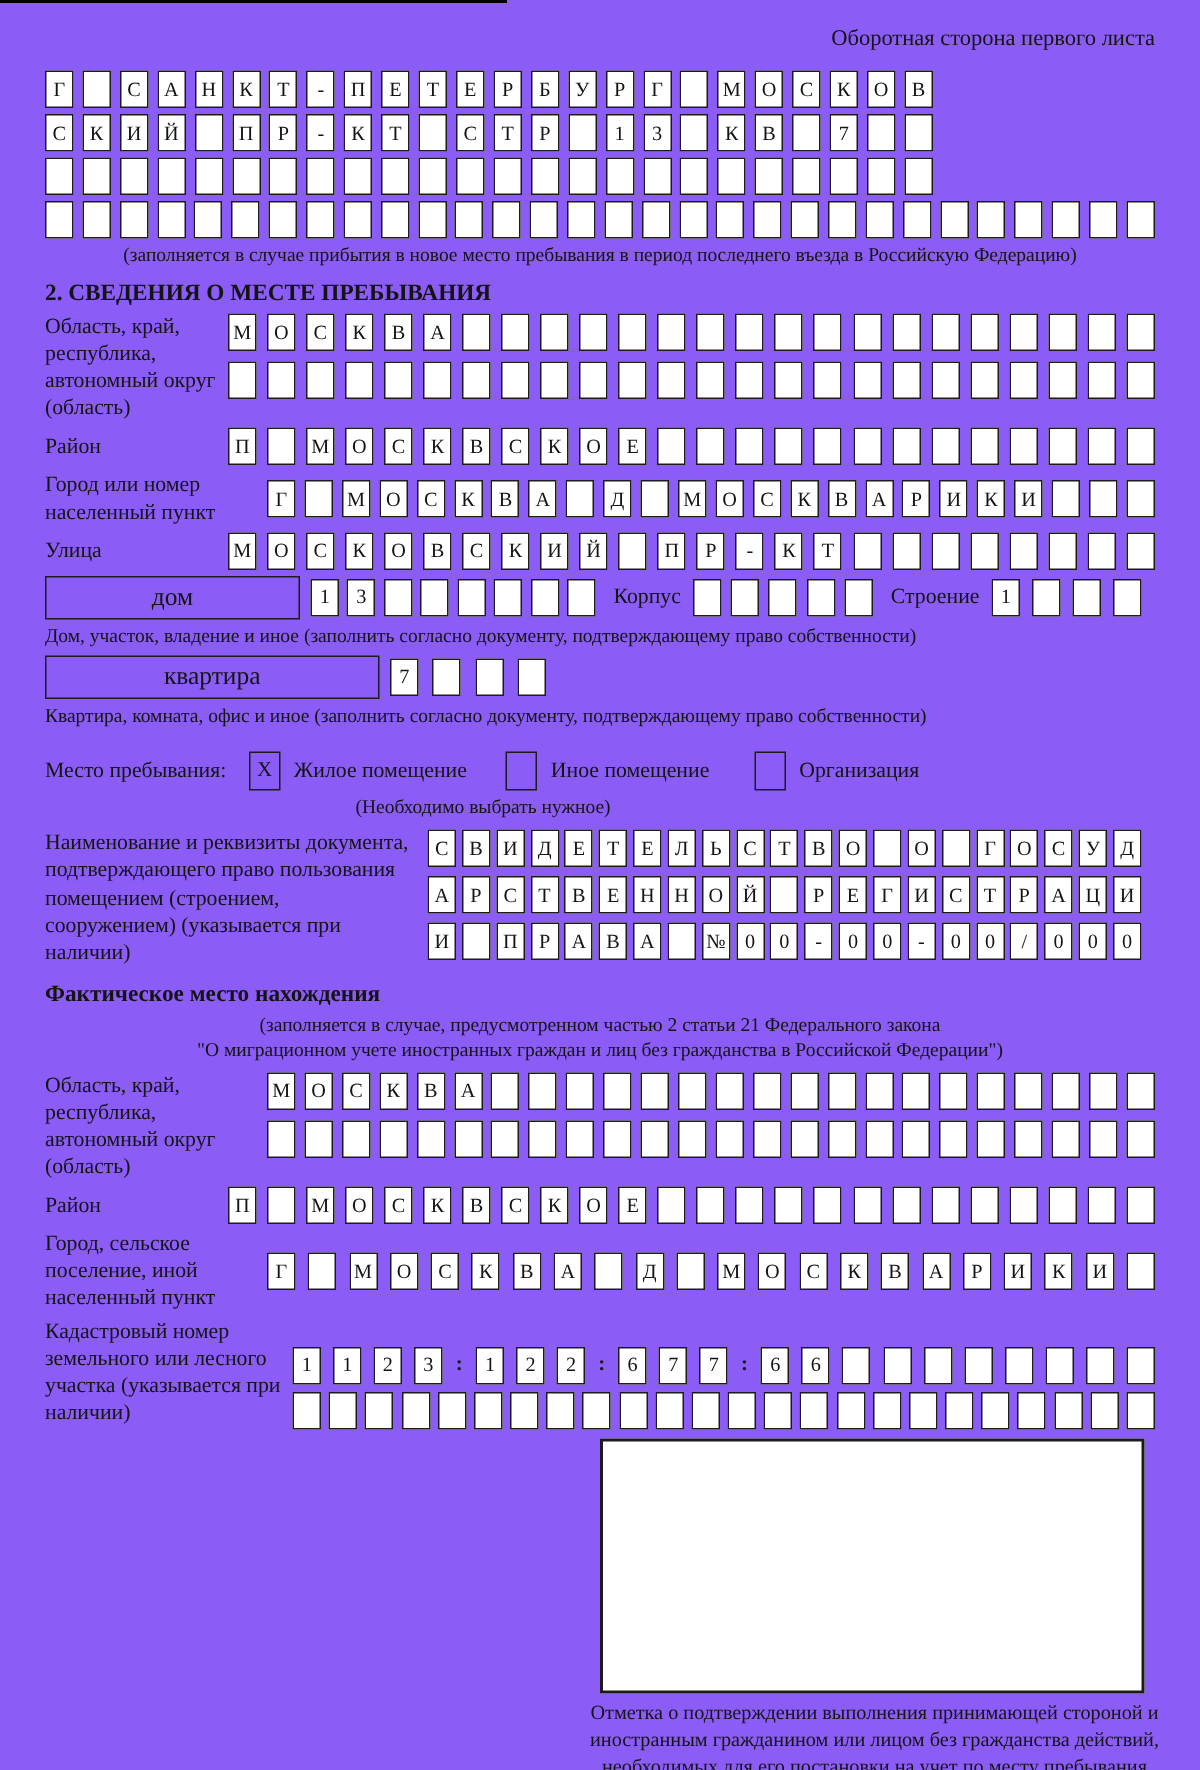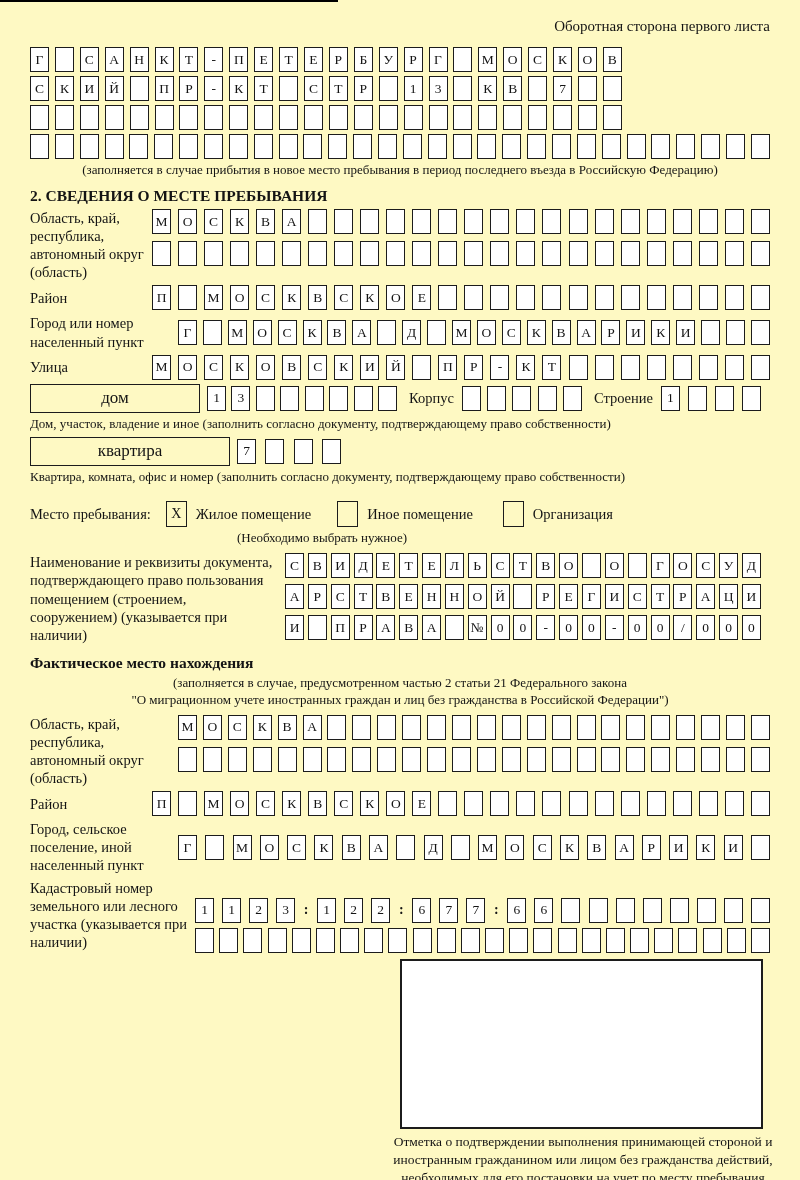--- a/index.html
+++ b/index.html
@@ -1,18 +1,18 @@
 <!DOCTYPE html>
 <html><head>
 <meta charset="utf-8">
 <style>
   html,body{margin:0;padding:0;background:#fff;}
   .page{position:relative;width:800px;height:1180px;box-sizing:border-box;
         padding:4px 30px 0;font-family:"Liberation Serif",serif;color:#141414;
-        background:#fef9c3;overflow:hidden;}
+        background:#8b5cf6;overflow:hidden;}
   .scan-edge{position:absolute;top:0;left:0;width:338px;height:2px;background:#000;}
   .hdr{text-align:right;font-size:15px;margin:14px 0 12px;}
   
   .cells{display:flex;justify-content:space-between;align-items:center;}
   .cell{box-sizing:border-box;width:19px;height:25px;border:1.6px solid #1c1c1c;
         background:#fff;display:flex;align-items:center;justify-content:center;
         font-size:13.5px;line-height:1;}
   .colon{width:6px;display:flex;align-items:center;justify-content:center;
          font-size:14px;font-weight:bold;}
   .w740{width:740px}.w618{width:618px}.w592{width:592px}.w476{width:476px}
@@ -23,21 +23,21 @@
   .lblw122{flex:0 0 122px;width:122px;}
   .lblw148{flex:0 0 148px;width:148px;}
   .lblw255{flex:0 0 255px;width:255px;padding-right:10px;box-sizing:border-box;}
   .lblw165{flex:0 0 165px;width:165px;}
   .colstack{display:flex;flex-direction:column;gap:4px;}
   .note{font-size:13px;line-height:1.3;margin-top:3px;}
   .tcenter{text-align:center;}
   .sec-title{font-weight:bold;font-size:15.5px;margin:8px 0 3px;}
   .widebox{box-sizing:border-box;border:1.6px solid #1c1c1c;height:29px;
            display:flex;align-items:center;justify-content:center;font-size:17px;text-align:right;}
-  .wb170{width:170px}.wb200{width:200px}
+  .wb170{width:170px}.wb200{width:223px}
   .checkbox{box-sizing:border-box;width:21px;height:26px;border:1.6px solid #1c1c1c;
             display:flex;align-items:center;justify-content:center;font-size:14px;}
   .opt{display:flex;align-items:center;}
   .optlbl{font-size:14.5px;margin-left:9px;}
   .ml7{margin-left:7px}.ml12{margin-left:12px}.ml15{margin-left:15px}
   .ml26{margin-left:26px}.ml30{margin-left:30px}.mr8{margin-right:8px}
   .stay-note{margin-left:152px;width:280px;text-align:center;}
   .stamp-box{box-sizing:border-box;width:363px;height:170px;border:2px solid #1c1c1c;
              margin-left:370px;margin-top:6px;background:#fff;}
   .stamp-caption{width:410px;margin-left:348px;text-align:center;font-size:13.5px;
@@ -349,21 +349,21 @@
 
   <div class="row vcenter">
     <div class="widebox wb200">квартира</div>
     <div class="cells w104 ml7">
         <span class="cell">7</span>
         <span class="cell"></span>
         <span class="cell"></span>
         <span class="cell"></span>
       </div>
   </div>
-  <div class="note">Квартира, комната, офис и номер (заполнить согласно документу, подтверждающему право собственности)</div>
+  <div class="note">Квартира, комната, офис и иное (заполнить согласно документу, подтверждающему право собственности)</div>
 
   <div class="row vcenter" style="margin-top:16px;">
     <div class="lbl">Место пребывания:</div>
     <div class="opt ml15">
       <div class="checkbox">X</div>
       <div class="optlbl">Жилое помещение</div>
     </div>
     <div class="opt ml26">
       <div class="checkbox"></div>
       <div class="optlbl">Иное помещение</div>

